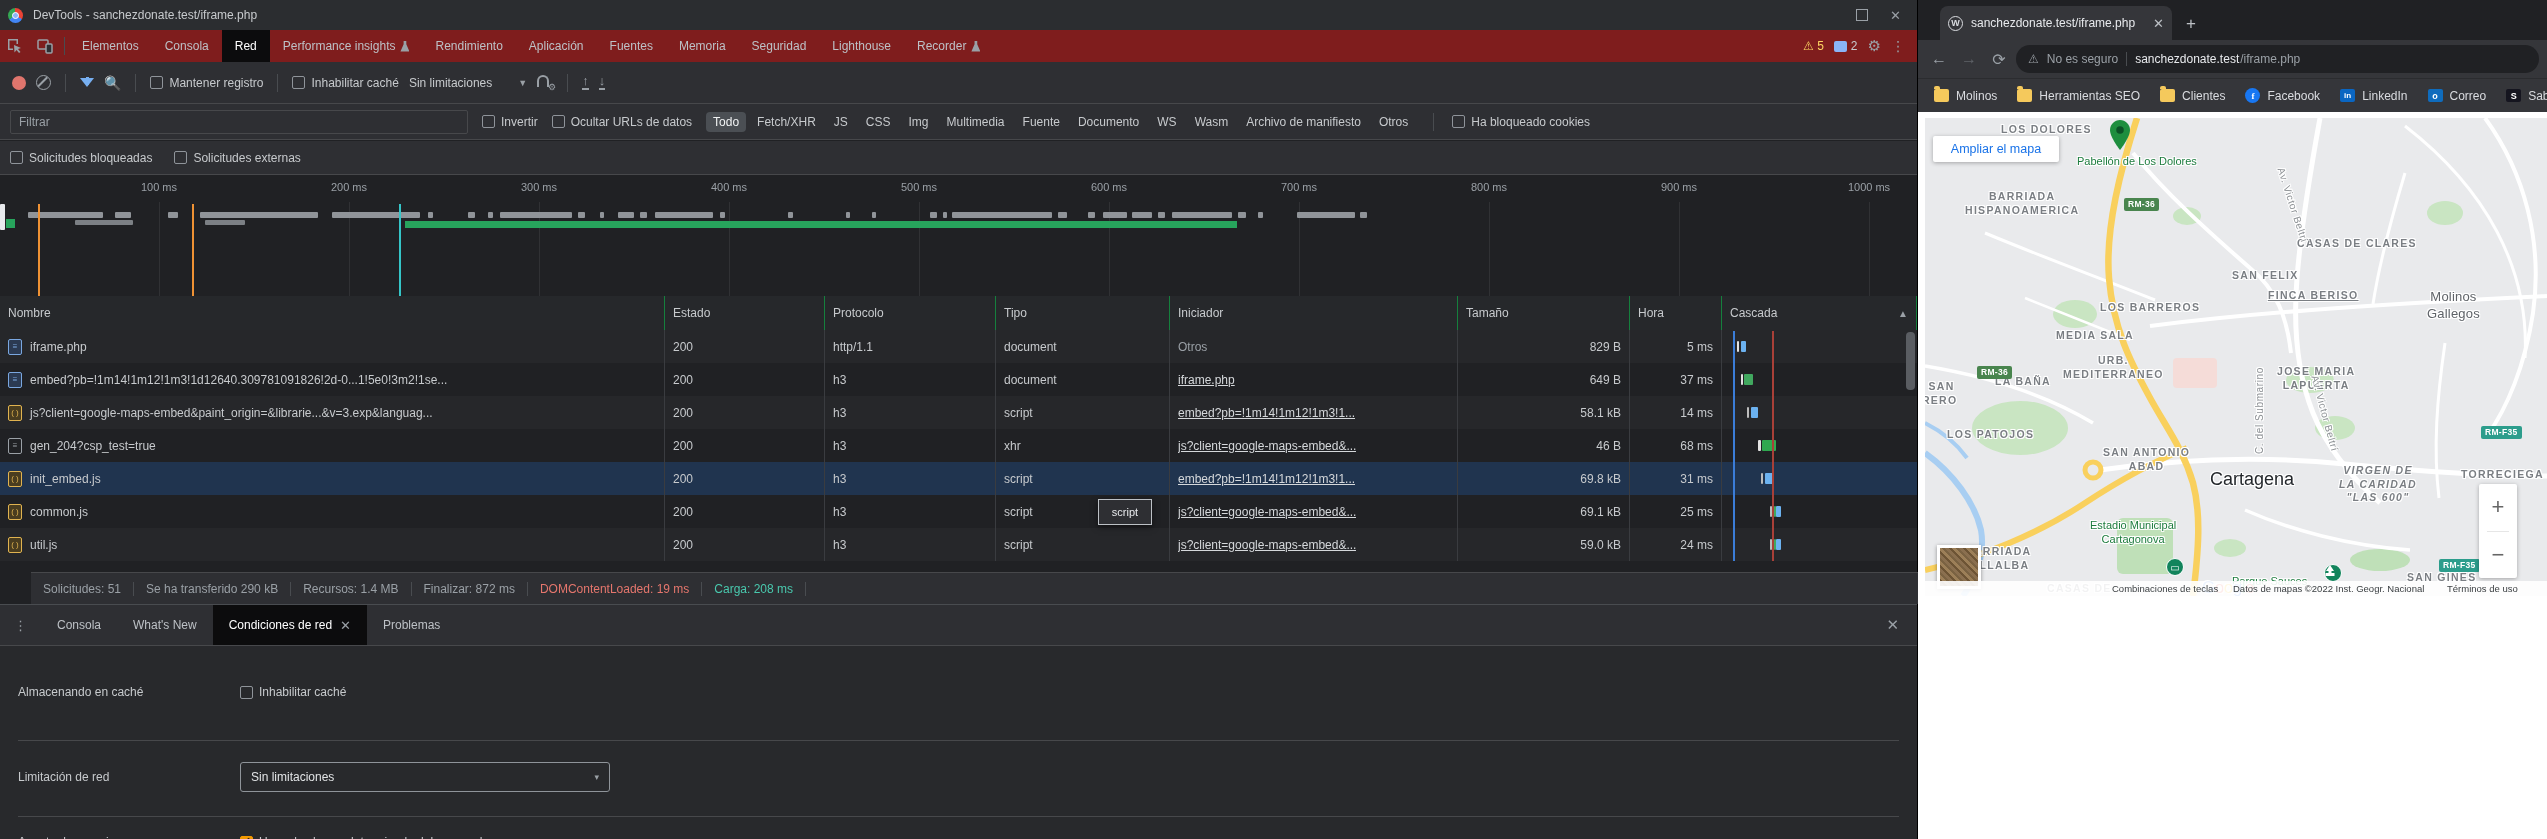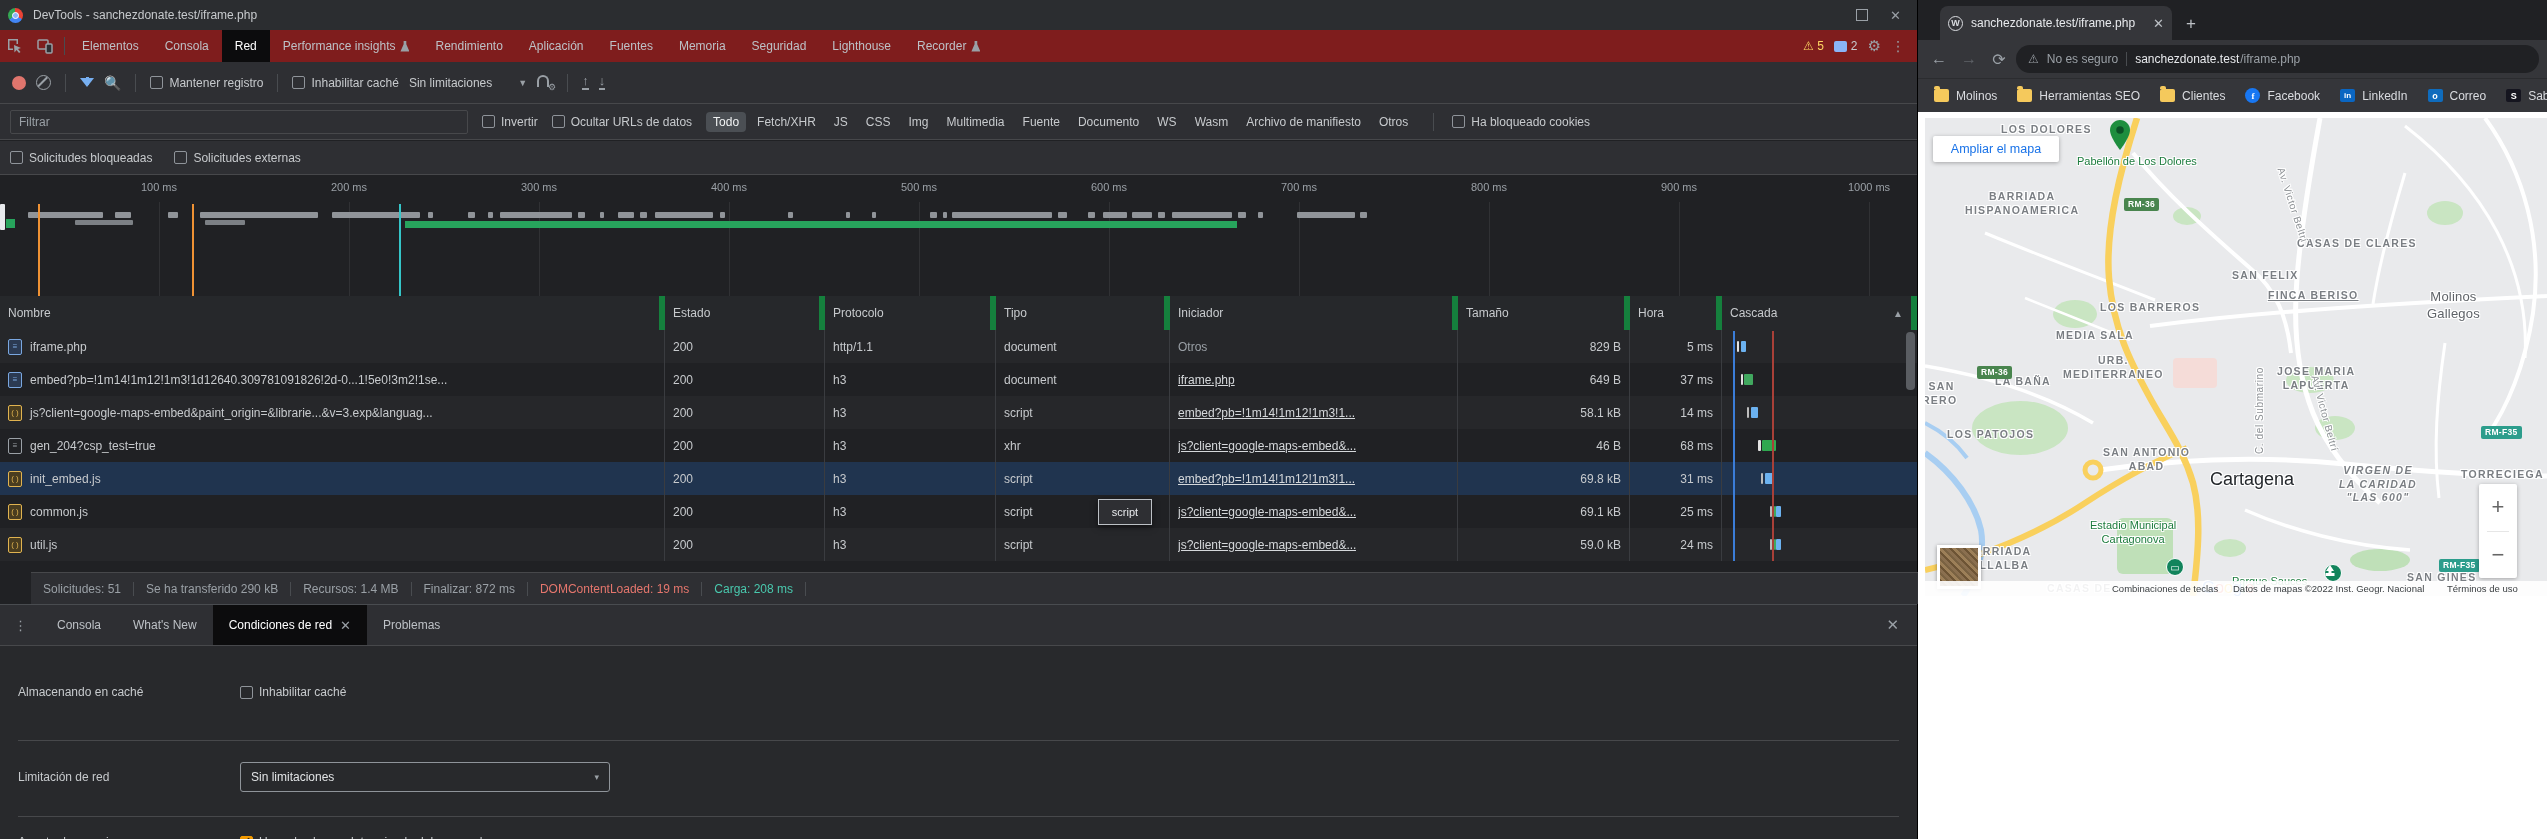--- a/index.html
+++ b/index.html
@@ -57,21 +57,21 @@
   .tick-line{position:absolute;top:26px;bottom:0;width:1px;background:#303134;}
   .ov-seg{position:absolute;top:36px;height:6px;background:#909499;border-radius:1px;}
   .ov-seg2{position:absolute;top:44px;height:5px;background:#7c8085;border-radius:1px;}
   #ov-green{position:absolute;top:45px;height:7px;background:#27a45c;}
   #ov-green-sq{position:absolute;left:6px;top:43px;width:9px;height:9px;background:#27a45c;}
   .marker{position:absolute;top:28px;bottom:0;width:2px;}
   #ov-handle{position:absolute;left:0;top:28px;width:5px;height:26px;background:#e8eaed;border-radius:1px;}
   
   #grid{position:absolute;left:0;top:296px;width:100%;height:265px;background:#202124;}
   #grid-header{position:absolute;left:0;top:0;height:34px;width:100%;background:#26282b;border-bottom:1px solid #47484b;display:flex;}
-  .hcell{display:flex;align-items:center;padding:0 8px;box-sizing:border-box;border-right:6px solid #15803d;color:#c7cacd;position:relative;text-align:center;}
+  .hcell{display:flex;align-items:center;padding:0 8px;box-sizing:border-box;border-right:1px solid #15803d;color:#c7cacd;position:relative;text-align:center;}
   .sort-arrow{position:absolute;right:8px;color:#9aa0a6;font-size:10px;}
   #grid-rows{position:absolute;left:0;top:34px;width:100%;}
   .nrow{display:flex;height:33px;align-items:stretch;}
   .nrow:nth-child(odd){background:#26272a;}
   .nrow:nth-child(even){background:#202124;}
   .nrow.selected{background:#20344f !important;}
   .cell{display:flex;align-items:center;padding:0 8px;box-sizing:border-box;border-right:1px solid #3a3c40;white-space:nowrap;overflow:hidden;color:#c7cacd;}
   .cell.num{justify-content:flex-end;}
   .cell .link{text-decoration:underline;color:#d5d8db;overflow:hidden;white-space:nowrap;}
   .cell .muted{color:#9aa0a6;}

